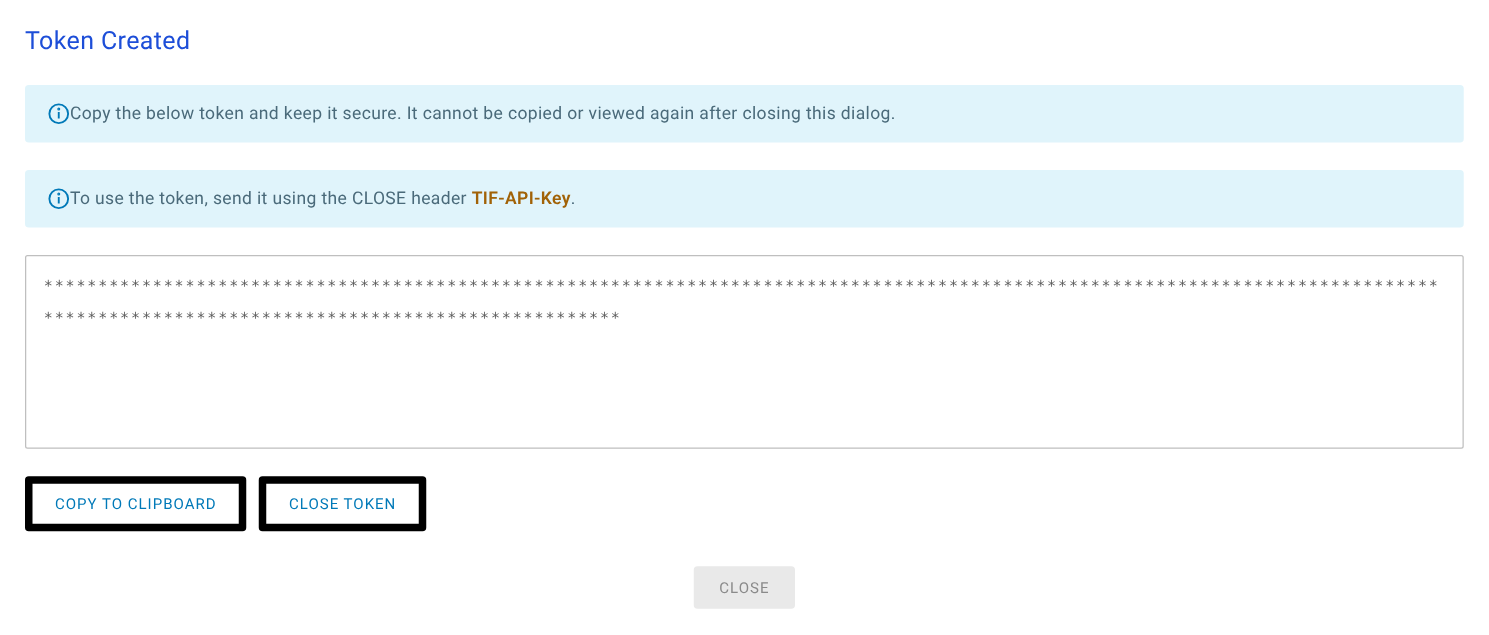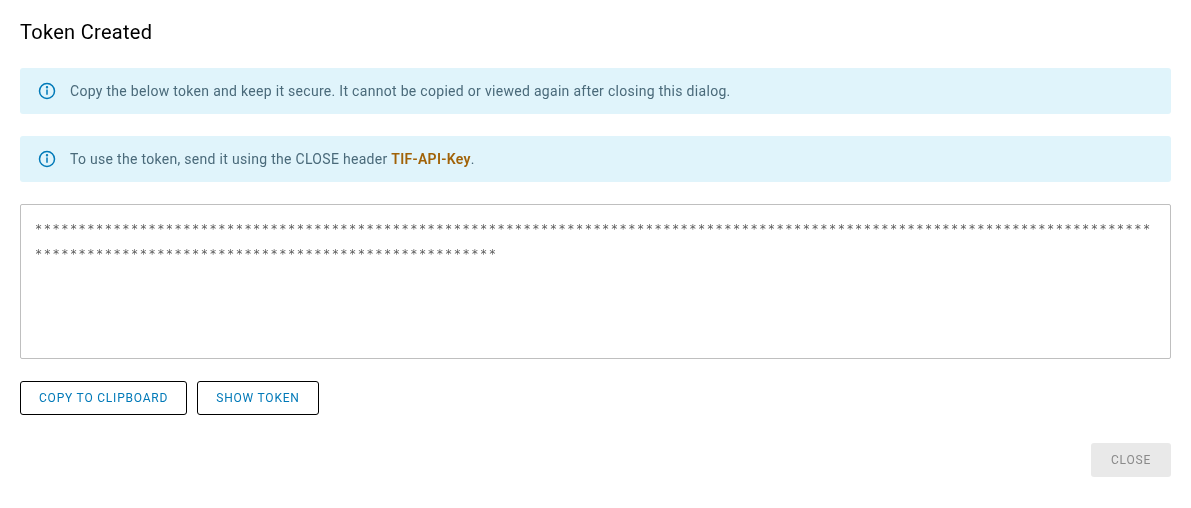--- a/index.html
+++ b/index.html
@@ -11,32 +11,31 @@
       font-family: -apple-system, BlinkMacSystemFont, "Segoe UI", Roboto, "Helvetica Neue", Arial, sans-serif;
       background: #ffffff;
       width: 1191px;
       height: 508px;
       padding: 20px;
       color: #4a4a4a;
     }
     .dialog-title {
       font-size: 20px;
       font-weight: 400;
-      color: #000000;
+      color: #1d4ed8;
       margin-bottom: 24px;
       letter-spacing: 0.3px;
     }
     .info-banner {
       background: #e0f4fb;
       border-radius: 3px;
       padding: 14px 18px;
       margin-bottom: 22px;
       display: flex;
       align-items: center;
-      gap: 14px;
     }
     .info-icon {
       width: 18px;
       height: 18px;
       flex-shrink: 0;
       display: inline-flex;
       align-items: center;
       justify-content: center;
     }
     .info-icon svg {
@@ -67,32 +66,32 @@
       color: #5a5a5a;
       word-break: break-all;
       overflow-wrap: break-word;
     }
     .button-row {
       display: flex;
       gap: 10px;
     }
     .btn-outline {
       background: #ffffff;
-      border: 1px solid #000000;
+      border: 6px solid #000000;
       color: #0079b8;
       border-radius: 3px;
       padding: 9px 18px;
       font-size: 12px;
       letter-spacing: 0.8px;
       cursor: pointer;
       font-family: inherit;
     }
     .footer-row {
       display: flex;
-      justify-content: flex-end;
+      justify-content: center;
       margin-top: 28px;
     }
     .btn-close {
       background: #e9e9e9;
       border: none;
       color: #8a8a8a;
       border-radius: 3px;
       padding: 10px 20px;
       font-size: 12px;
       letter-spacing: 0.8px;
@@ -126,18 +125,18 @@
   </span>
   <span class="info-text">
     <span>To use the token, send it using the CLOSE header </span><b>TIF-API-Key</b><span>.</span>
   </span>
 </div>
 
 <div class="token-box">*************************************************************************************************************************************************************************************</div>
 
 <div class="button-row">
   <button class="btn-outline">COPY TO CLIPBOARD</button>
-  <button class="btn-outline">SHOW TOKEN</button>
+  <button class="btn-outline">CLOSE TOKEN</button>
 </div>
 
 <div class="footer-row">
   <button class="btn-close">CLOSE</button>
 </div>
 
 </body></html>

